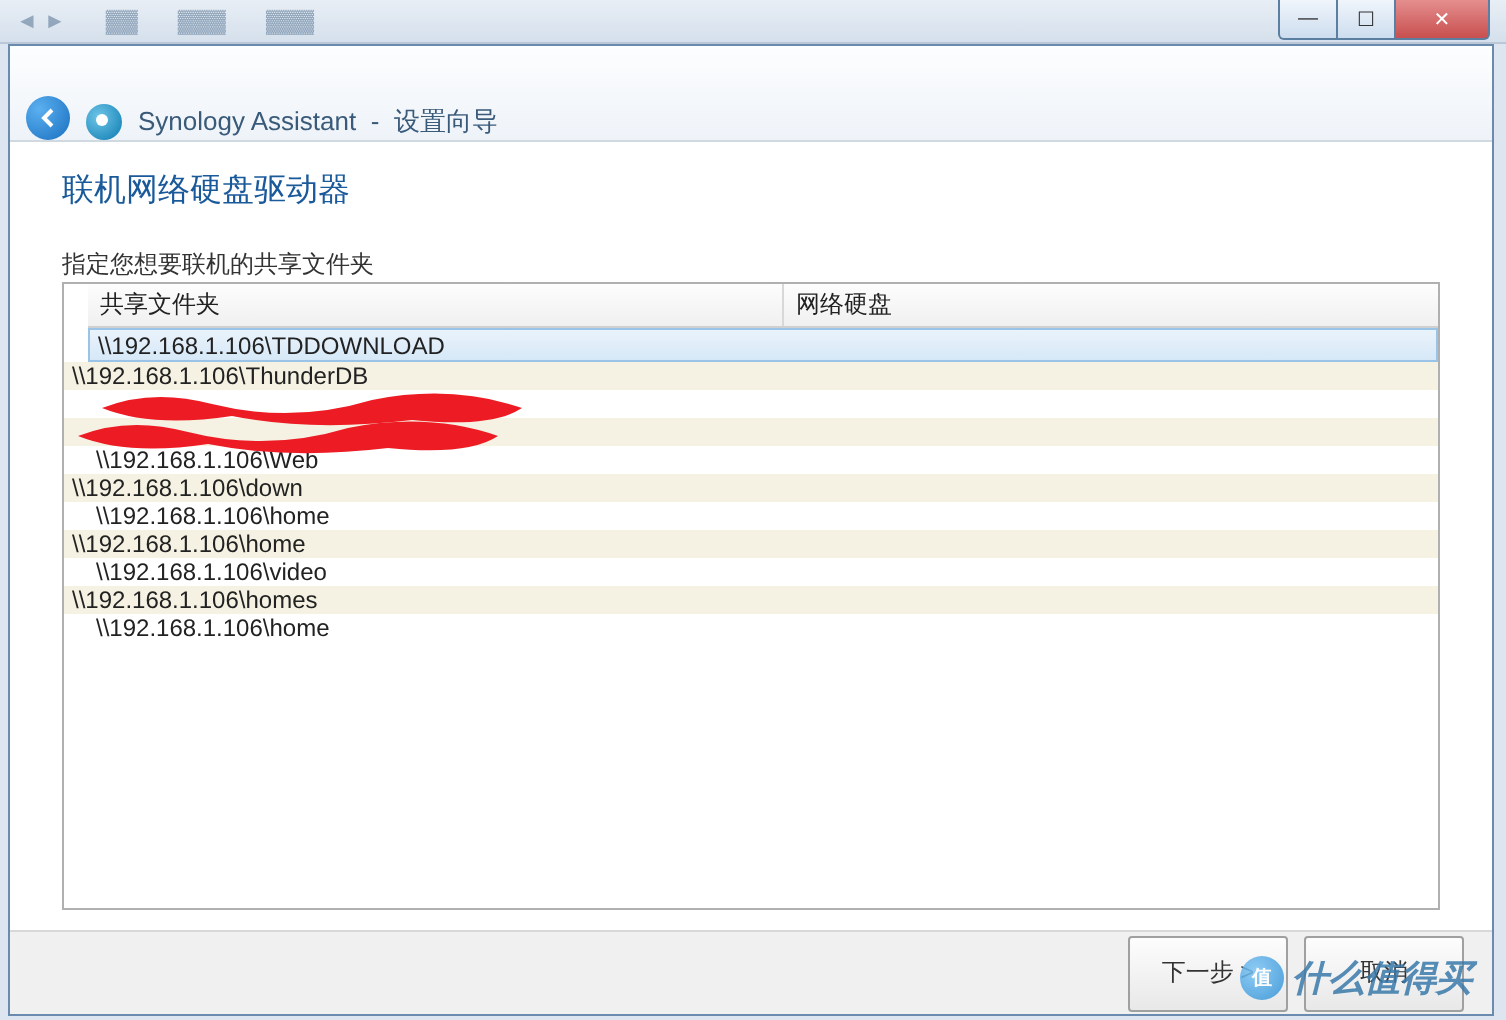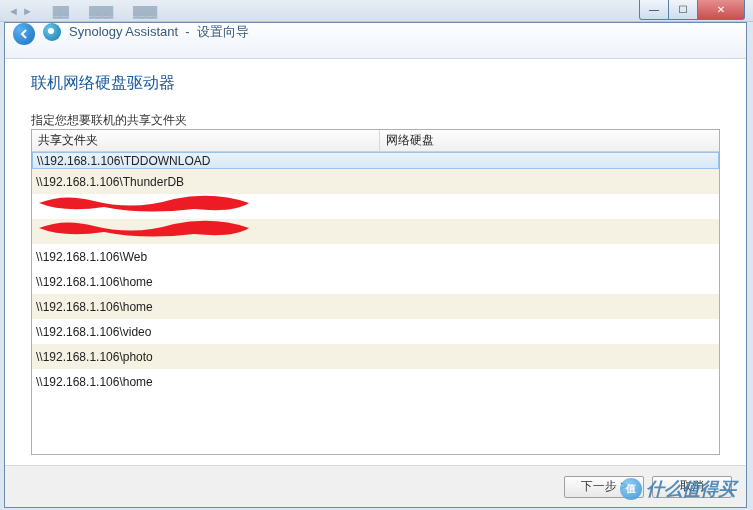--- a/index.html
+++ b/index.html
@@ -63,25 +63,25 @@
       right: 6px;
       bottom: 2px;
       background: #fff;
       border: 1px solid #6a8bad;
       display: flex;
       flex-direction: column;
     }
     
     
     .header {
-      height: 36px;
+      height: 48px;
       background: linear-gradient(#fdfefe, #eef3f9);
       border-bottom: 1px solid #d0d8e0;
       display: flex;
-      align-items: flex-start;
+      align-items: flex-end;
       padding: 0 8px;
       gap: 8px;
     }
     .back-btn {
       width: 22px;
       height: 22px;
       border-radius: 50%;
       background: radial-gradient(circle at 30% 30%, #5ab0f0, #1a6fbf);
       display: flex;
       align-items: center;
@@ -134,47 +134,48 @@
       border: 1px solid #b0b0b0;
       background: #fff;
       overflow: hidden;
     }
     .table-header {
       display: flex;
       background: linear-gradient(#fdfdfd, #f0f0f0);
       border-bottom: 1px solid #d0d0d0;
       height: 22px;
       align-items: center;
+      margin-left: 12px;
     }
     .th {
       padding: 0 6px;
       font-size: 12px;
       color: #222;
       border-right: 1px solid #d8d8d8;
       height: 100%;
       display: flex;
       align-items: center;
     }
     .th.col1 { width: 348px; }
     .th.col2 { flex: 1; border-right: none; }
     
     .table-body {
       height: calc(100% - 22px);
       overflow-y: auto;
     }
     .row {
       display: flex;
-      height: 25px;
+      height: 14px;
       align-items: center;
       font-size: 12px;
       color: #222;
     }
     .row .cell1 { width: 348px; padding: 0 4px; white-space: nowrap; overflow: hidden; }
     .row .cell2 { flex: 1; padding: 0 4px; }
-    .row.odd { background: #fff; }
+    .row.odd { background: #fff; margin-left: 12px; }
     .row.even { background: #f5f2e3; }
     .row.selected {
       background: linear-gradient(#eaf3fb, #d6e8f7);
       border: 1px solid #9ac3e8;
       height: 17px;
     }
     .row.redacted {
       position: relative;
     }
     .redaction {
@@ -193,21 +194,21 @@
       border-top: 1px solid #d8d8d8;
       display: flex;
       align-items: center;
       justify-content: flex-end;
       padding: 0 14px;
       gap: 8px;
       position: relative;
     }
     .wiz-btn {
       min-width: 80px;
-      height: 22px;
+      height: 38px;
       background: linear-gradient(#fdfdfd, #e8e8e8);
       border: 1px solid #a0a0a0;
       border-radius: 2px;
       font-size: 12px;
       color: #333;
       padding: 0 10px;
       cursor: pointer;
     }
     .watermark {
       position: absolute;
@@ -300,34 +301,38 @@
             <div class="cell1"></div>
             <div class="cell2"></div>
             <svg class="redaction" viewBox="0 0 225 28">
               <path d="M5 14 Q 30 4, 60 12 Q 100 22, 140 10 Q 180 2, 215 14 Q 200 24, 160 20 Q 110 26, 70 18 Q 30 24, 5 14 Z" fill="#ed1c24"></path>
             </svg>
           </div>
           <div class="row odd">
             <div class="cell1">\\192.168.1.106\Web</div>
             <div class="cell2"></div>
           </div>
+          <div class="row even">
+            <div class="cell1">\\192.168.1.106\down</div>
+            <div class="cell2"></div>
+          </div>
           <div class="row odd">
             <div class="cell1">\\192.168.1.106\home</div>
             <div class="cell2"></div>
           </div>
           <div class="row even">
             <div class="cell1">\\192.168.1.106\home</div>
             <div class="cell2"></div>
           </div>
           <div class="row odd">
             <div class="cell1">\\192.168.1.106\video</div>
             <div class="cell2"></div>
           </div>
           <div class="row even">
-            <div class="cell1">\\192.168.1.106\photo</div>
+            <div class="cell1">\\192.168.1.106\homes</div>
             <div class="cell2"></div>
           </div>
           <div class="row odd">
             <div class="cell1">\\192.168.1.106\home</div>
             <div class="cell2"></div>
           </div>
         </div>
     </div>
   </div>
 

